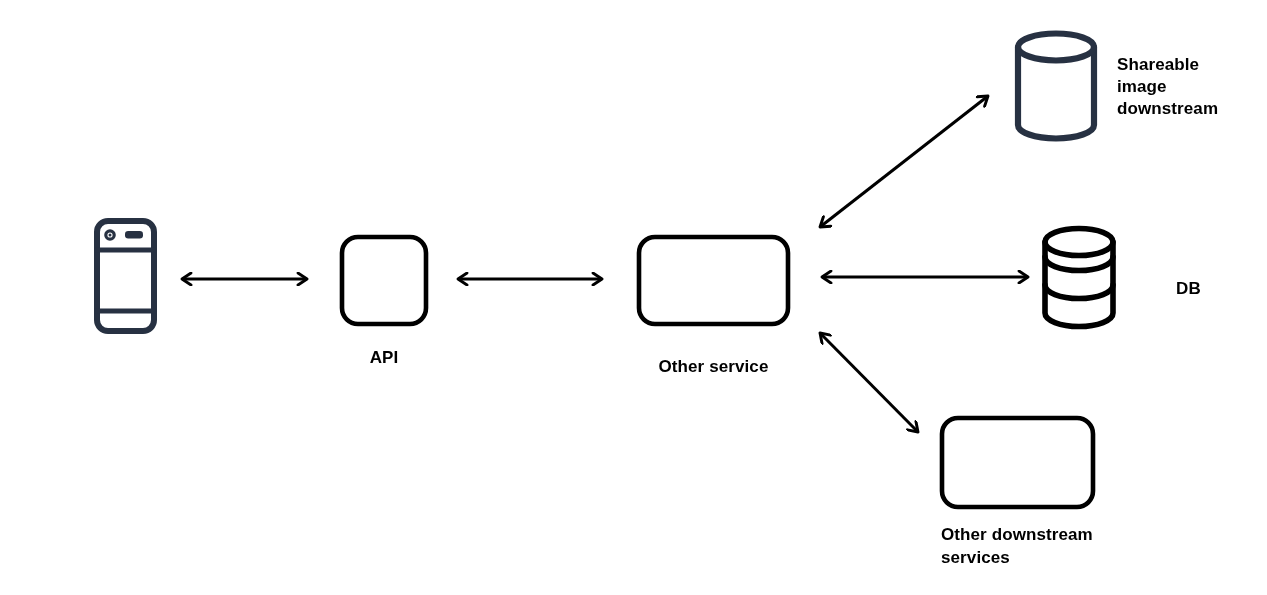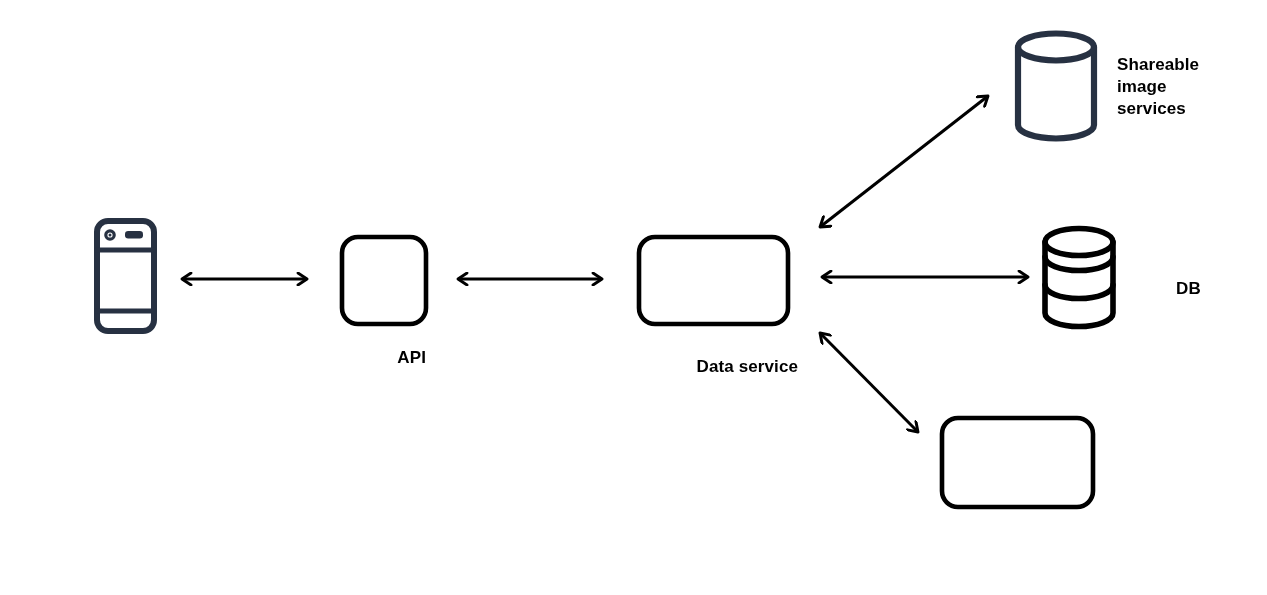--- a/index.html
+++ b/index.html
@@ -21,21 +21,21 @@
   .arrow{stroke:var(--arrow);fill:none;}
   .label{
     position:absolute;
     color:var(--text);
     font-weight:bold;
     font-size:17px;
     line-height:22px;
     letter-spacing:0.1px;
     white-space:pre-line;
   }
-  .label.center{text-align:right;}
+  .label.center{text-align:center;}
 </style>
 </head>
 <body>
 
 <div class="canvas">
 
   <svg class="diagram-svg" viewBox="0 0 1267 595">
     <defs>
       <marker id="ah" viewBox="0 0 14 14" refX="11" refY="7" markerWidth="14" markerHeight="14" orient="auto-start-reverse" markerUnits="userSpaceOnUse">
         <path class="arrow" d="M2,1 L11,7 L2,13" stroke-width="2.9" stroke-linecap="round" stroke-linejoin="round"></path>
@@ -71,20 +71,21 @@
 
     <line class="arrow" x1="182" y1="279" x2="307" y2="279" stroke-width="3" marker-start="url(#ah)" marker-end="url(#ah)"></line>
     <line class="arrow" x1="458" y1="279" x2="602" y2="279" stroke-width="3" marker-start="url(#ah)" marker-end="url(#ah)"></line>
     <line class="arrow" x1="820" y1="227" x2="988" y2="96" stroke-width="3" marker-start="url(#ah)" marker-end="url(#ah)"></line>
     <line class="arrow" x1="822" y1="277" x2="1028" y2="277" stroke-width="3" marker-start="url(#ah)" marker-end="url(#ah)"></line>
     <line class="arrow" x1="820" y1="333" x2="918" y2="432" stroke-width="3" marker-start="url(#ah)" marker-end="url(#ah)"></line>
   </svg>
 
   <div class="label center" style="left:342px;top:347px;width:84px;">API</div>
 
-  <div class="label center" style="left:629px;top:356px;width:169px;">Data service</div>
+  <div class="label center" style="left:629px;top:356px;width:169px;">Other service</div>
 
-  <div class="label" style="left:1117px;top:54px;width:95px;">Shareable image services</div>
+  <div class="label" style="left:1117px;top:54px;width:95px;">Shareable image downstream</div>
 
   <div class="label" style="left:1136px;top:278px;width:60px;margin-left:40px;">DB</div>
 
+  <div class="label" style="left:941px;top:523px;width:172px;line-height:23px;">Other downstream services</div>
 
 </div>
 
 </body></html>

